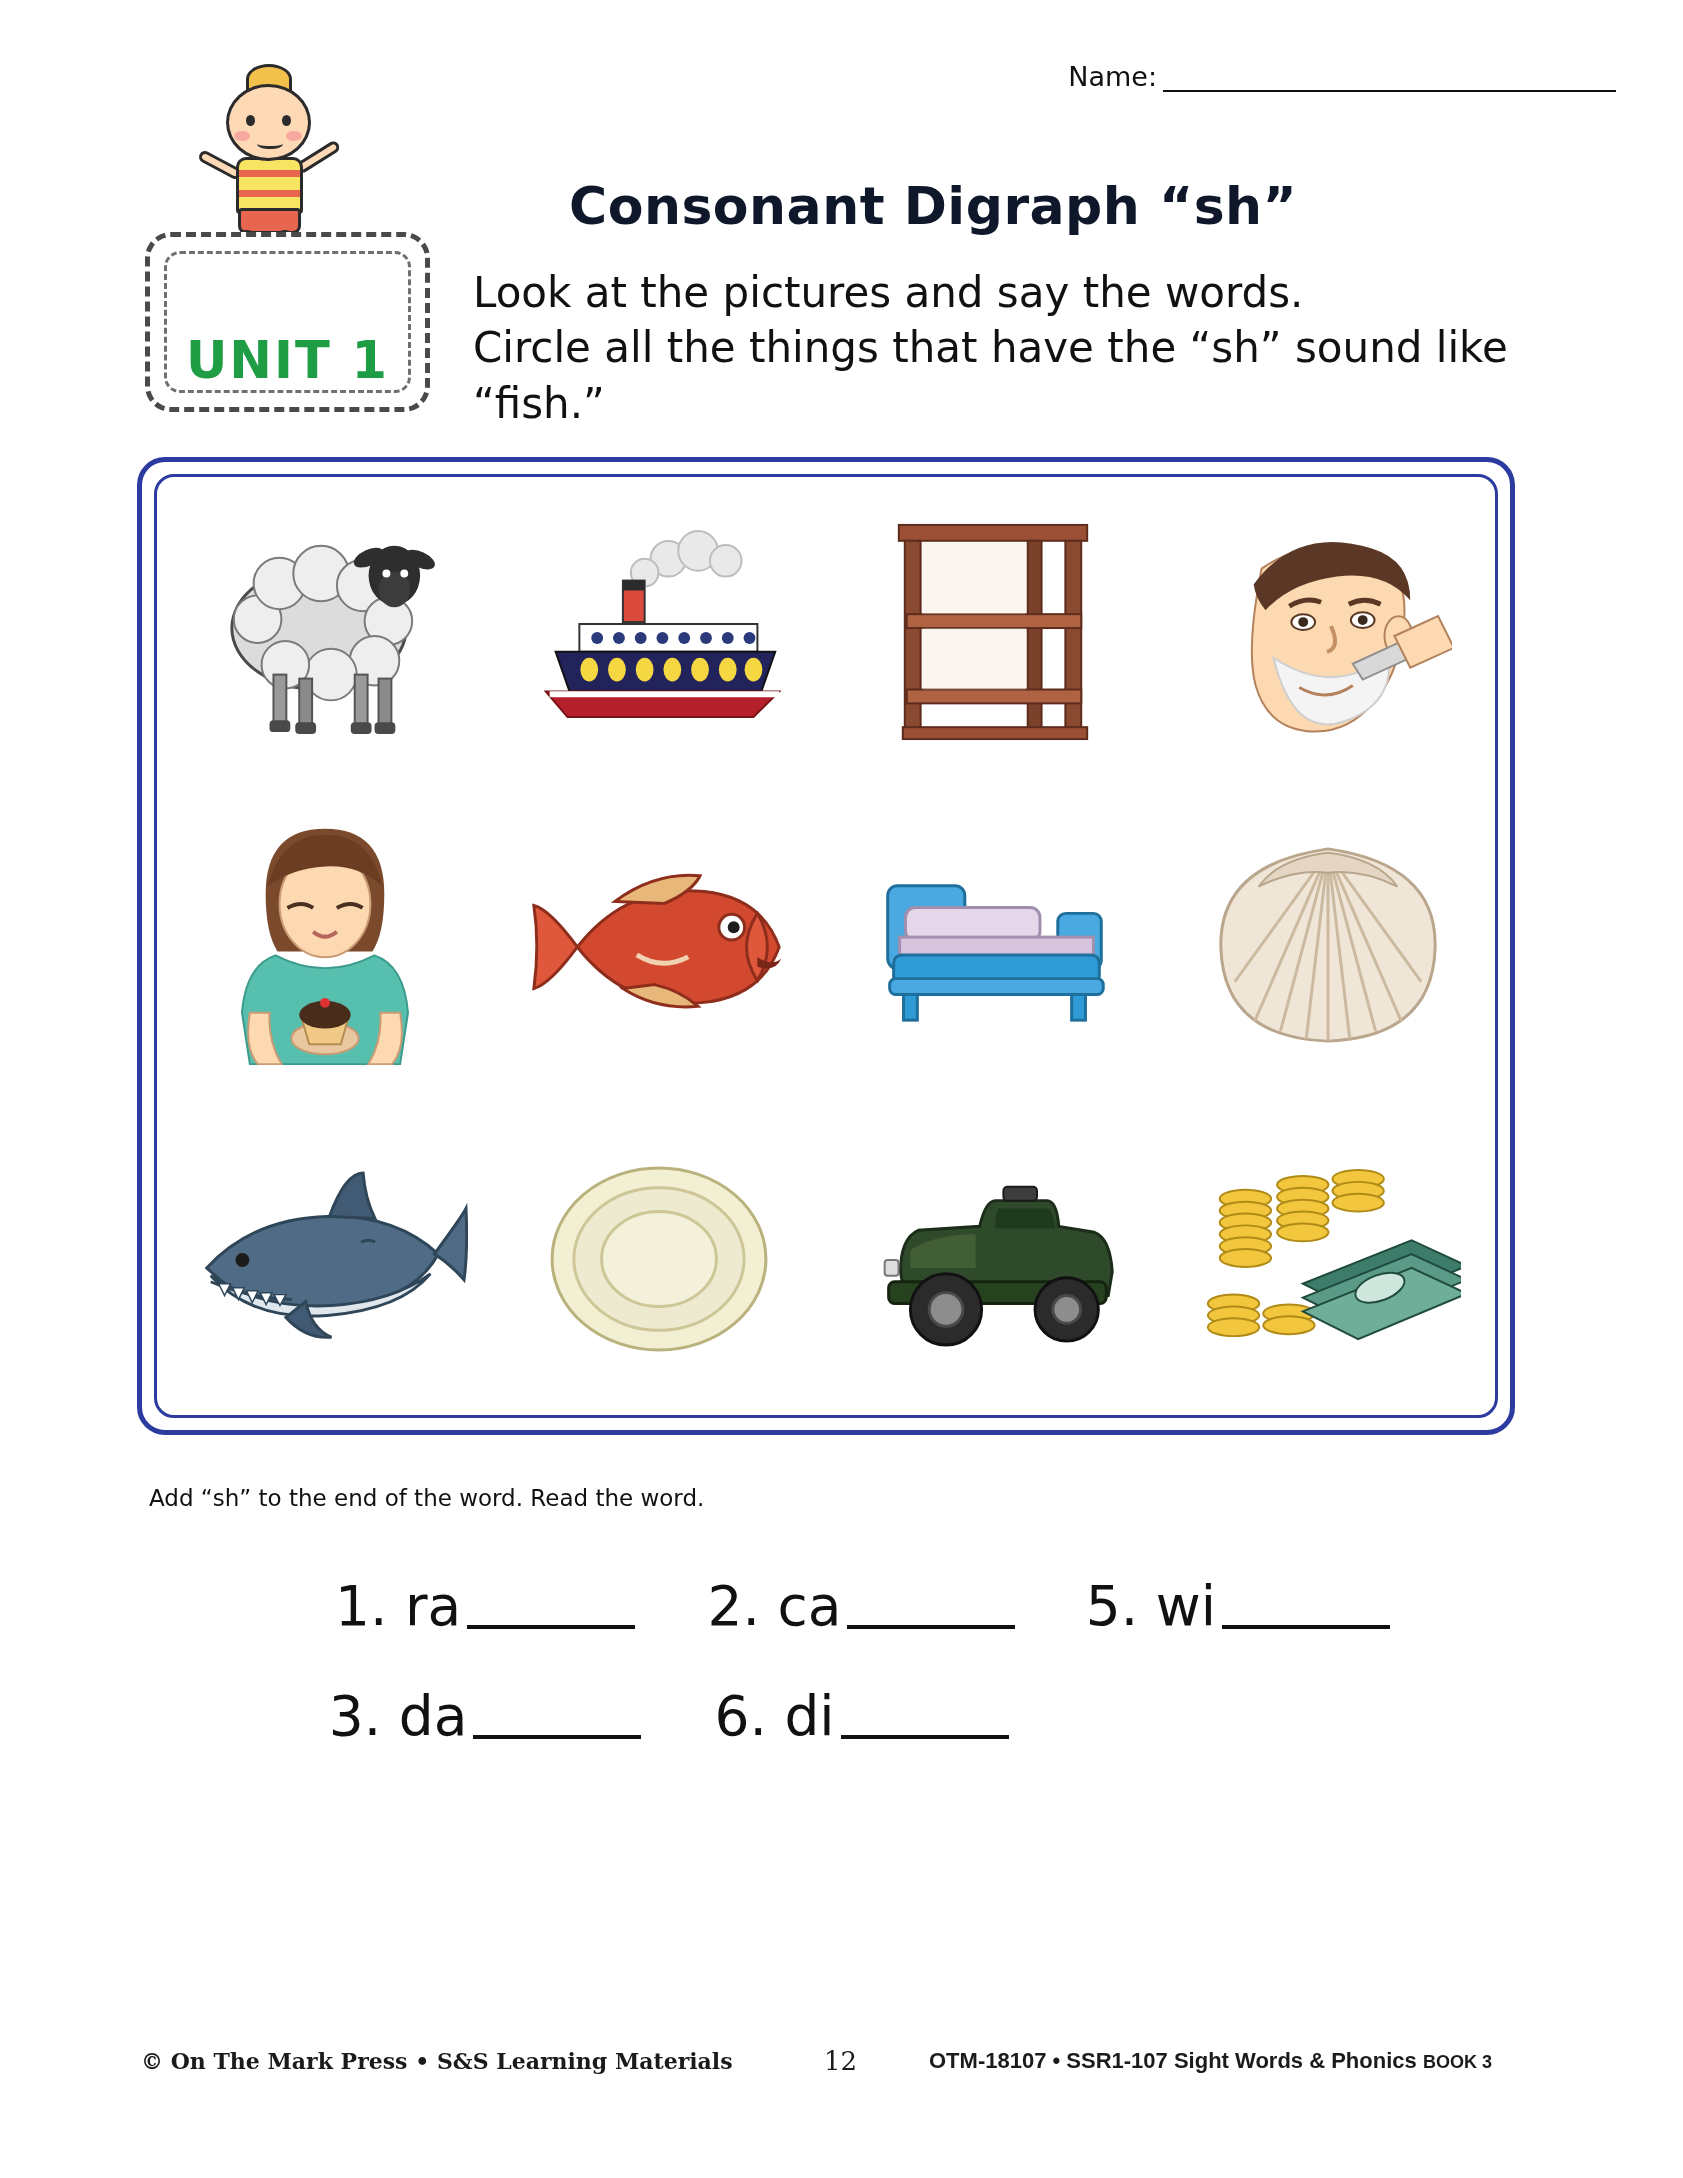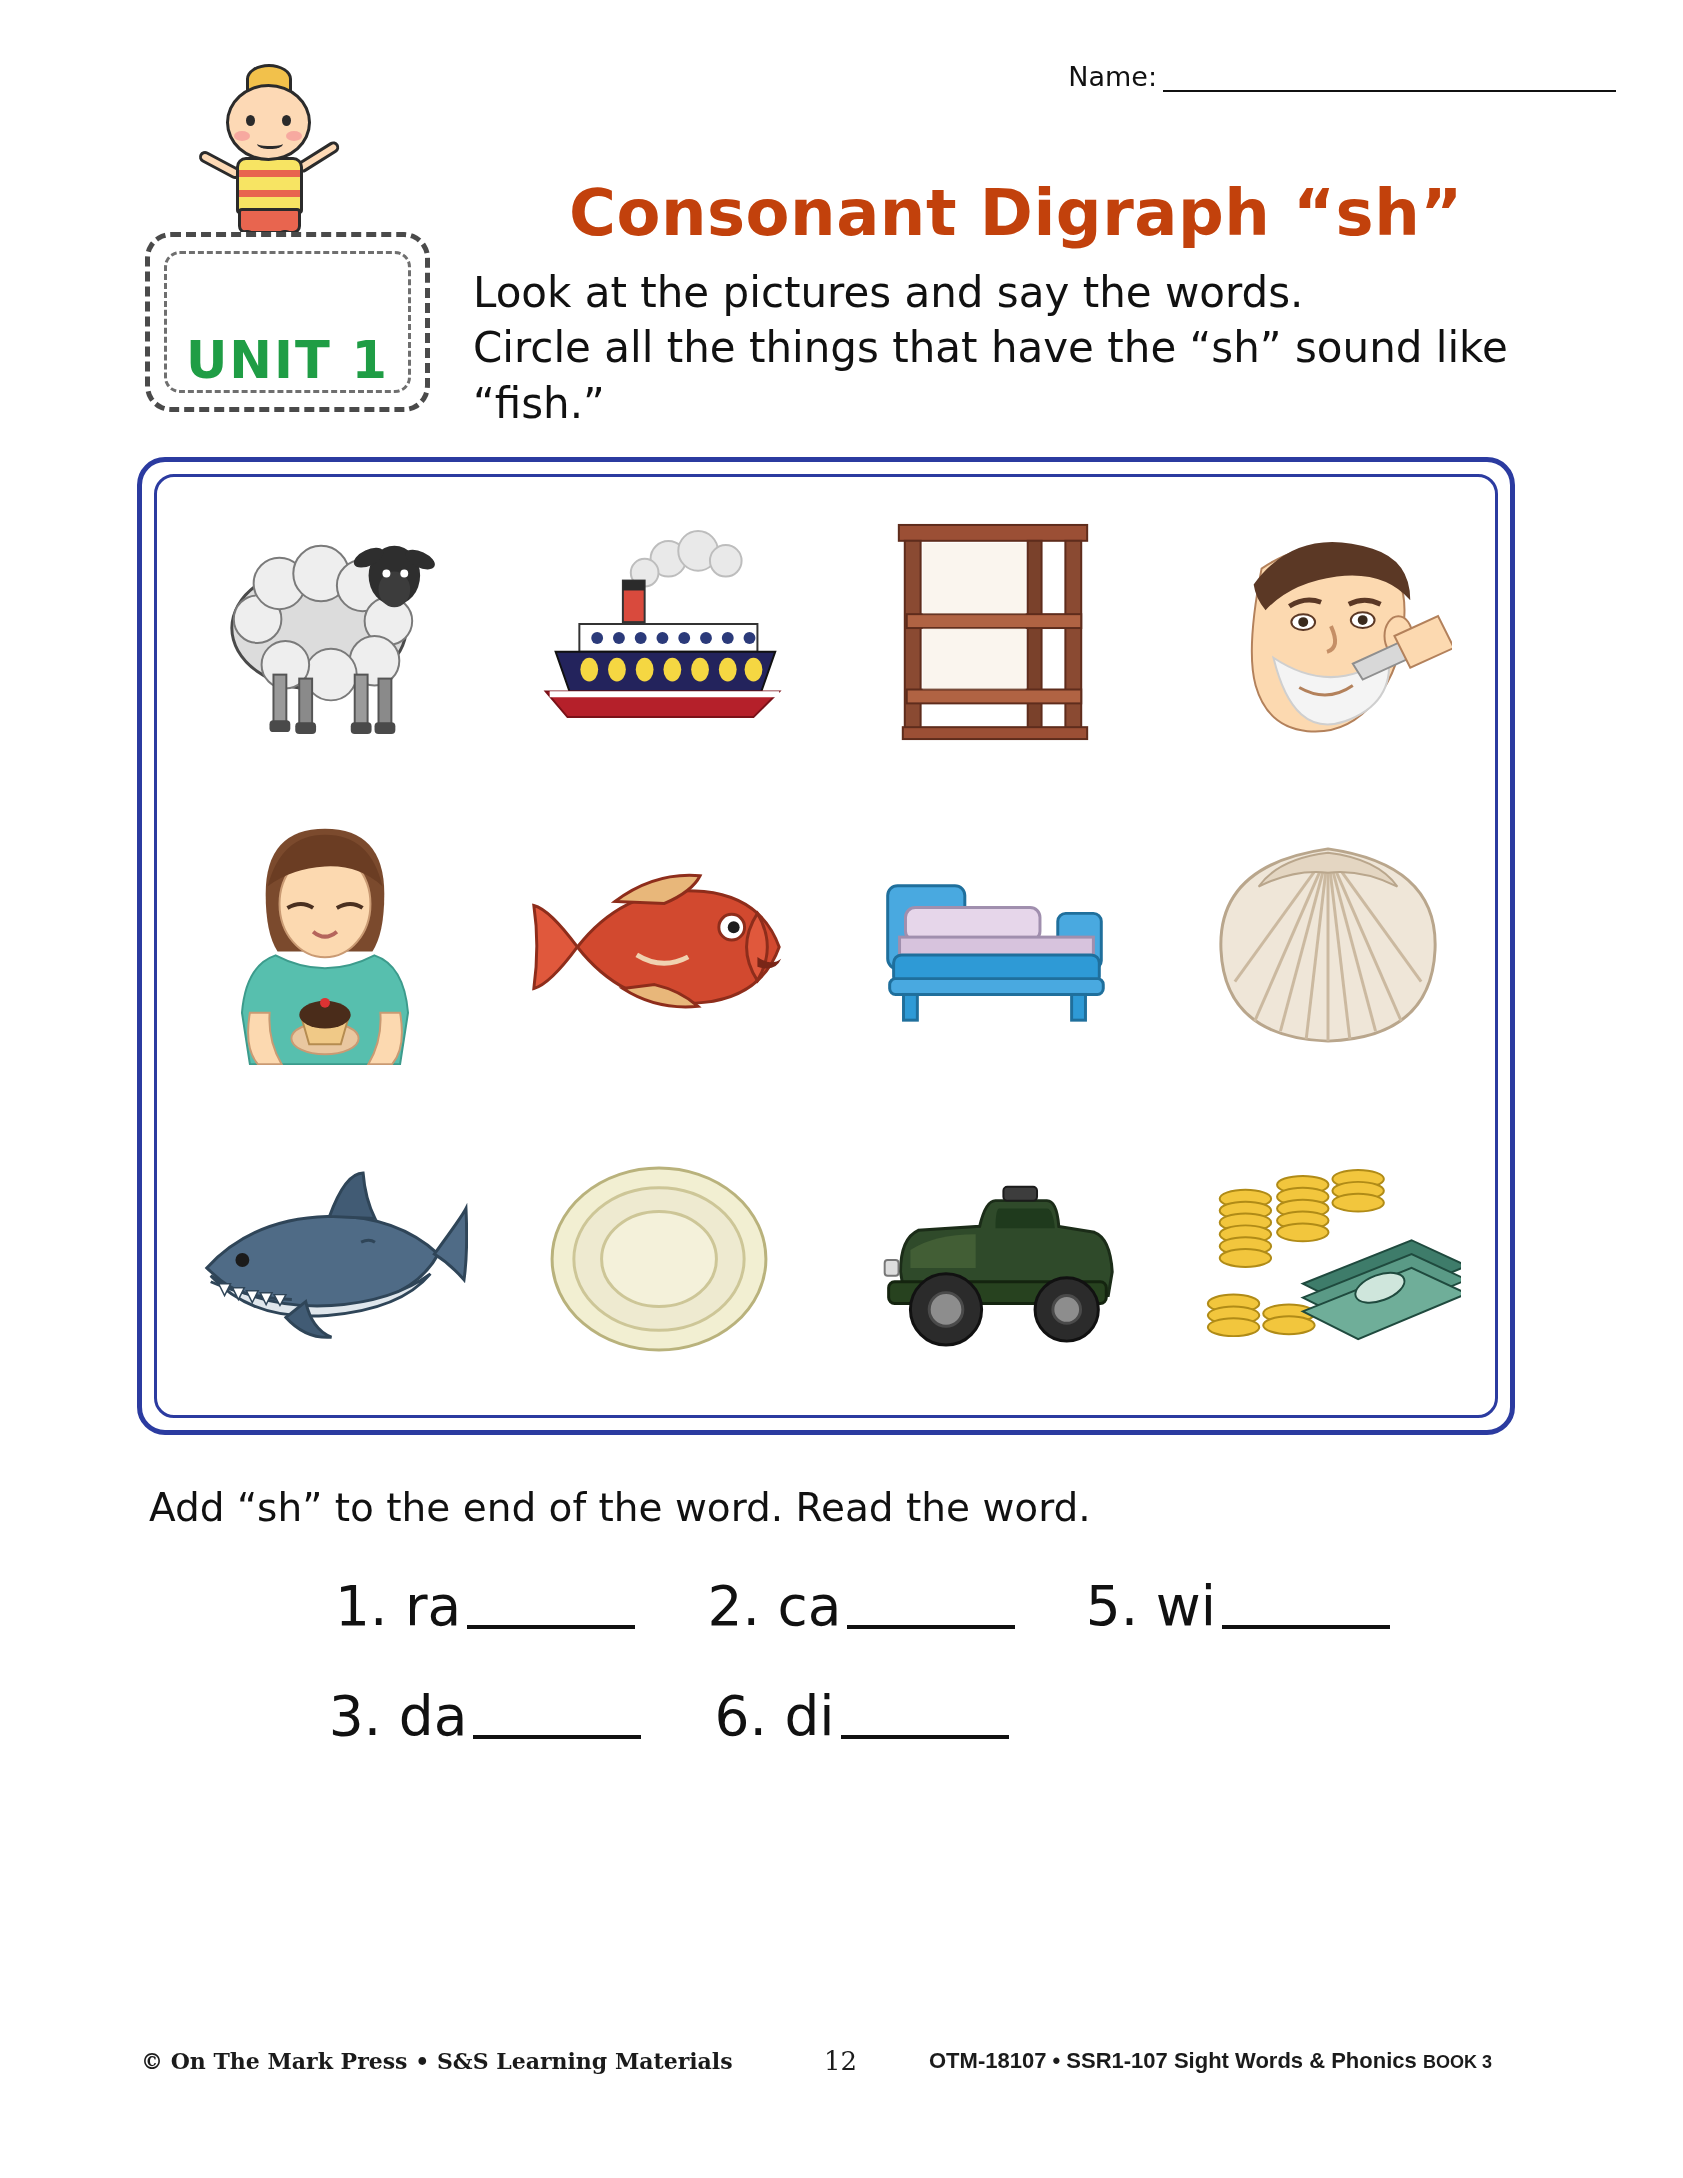--- a/index.html
+++ b/index.html
@@ -52,21 +52,21 @@
   .kid .shorts { position:absolute; left:63px; top:160px; width:63px; height:26px; background:#e8654f; border:3px solid #2b2b2b; border-radius:4px 4px 8px 8px; }
   .kid .arm-l { position:absolute; left:22px; top:111px; width:46px; height:12px; background:#fdd9b5; border:3px solid #2b2b2b; border-radius:8px; transform:rotate(28deg); }
   .kid .arm-r { position:absolute; left:119px; top:103px; width:48px; height:12px; background:#fdd9b5; border:3px solid #2b2b2b; border-radius:8px; transform:rotate(-32deg); }
   .kid .leg-l { position:absolute; left:65px; top:182px; width:14px; height:30px; background:#fdd9b5; border:3px solid #2b2b2b; border-radius:6px; }
   .kid .leg-r { position:absolute; left:103px; top:182px; width:14px; height:30px; background:#fdd9b5; border:3px solid #2b2b2b; border-radius:6px; }
 
   
   .title {
     position:absolute; left:569px; top:176px;
     font-family:"DejaVu Sans", sans-serif;
-    font-weight:bold; font-size:64px; color:#c2410c; letter-spacing:0.5px;
+    font-weight:bold; font-size:52px; color:#0f172a; letter-spacing:0.5px;
   }
   .instructions {
     position:absolute; left:473px; top:265px; width:1049px;
     font-size:42px; line-height:1.32; color:#111;
   }
 
   
   .picbox {
     position:absolute; left:137px; top:457px; width:1378px; height:978px;
     border:5px solid #2b3ba0; border-radius:28px; background:#fff; padding:8px;
@@ -76,21 +76,21 @@
     border:3px solid #2b3ba0; border-radius:20px;
     display:grid; grid-template-columns:repeat(4,1fr); grid-template-rows:repeat(3,1fr);
     align-items:center; justify-items:center;
   }
   .cell { width:297px; height:297px; position:relative; display:flex; align-items:center; justify-content:center; }
   .cell svg { display:block; }
 
   
   .addline {
     position:absolute; left:149px; top:1485px;
-    font-size:39px; color:#111;
+    font-size:23px; color:#111;
   }
   .wordgrid {
     position:absolute; left:297px; top:1574px; width:1129px;
     display:grid; grid-template-columns:1fr 1fr 1fr; row-gap:46px;text-align:center;
   }
   .word {
     font-size:55px; color:#111; white-space:nowrap;
     font-family:"DejaVu Sans", sans-serif;
   }
   .word .blank { display:inline-block; width:168px; border-bottom:4px solid #111; margin-left:6px; vertical-align:-4px; }

